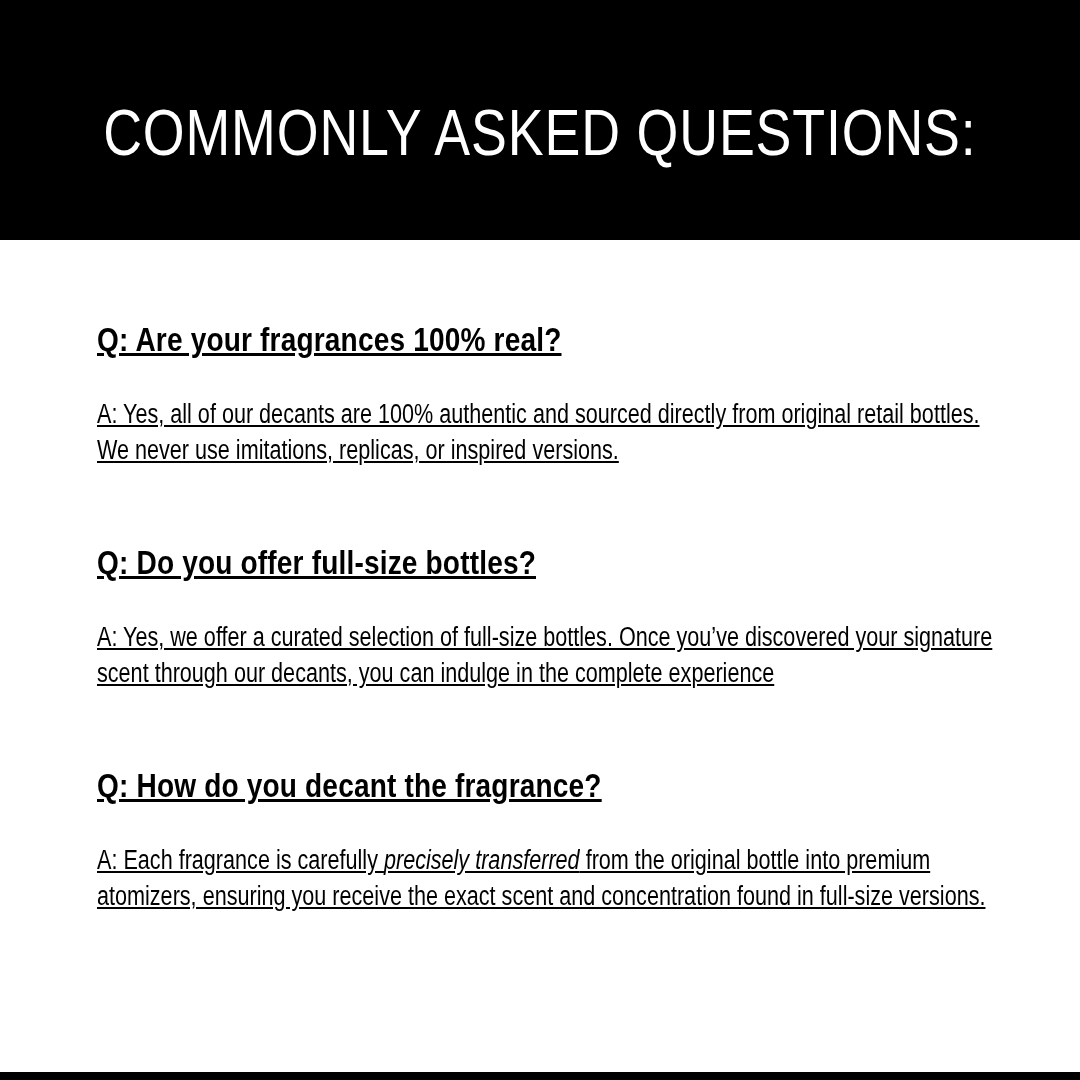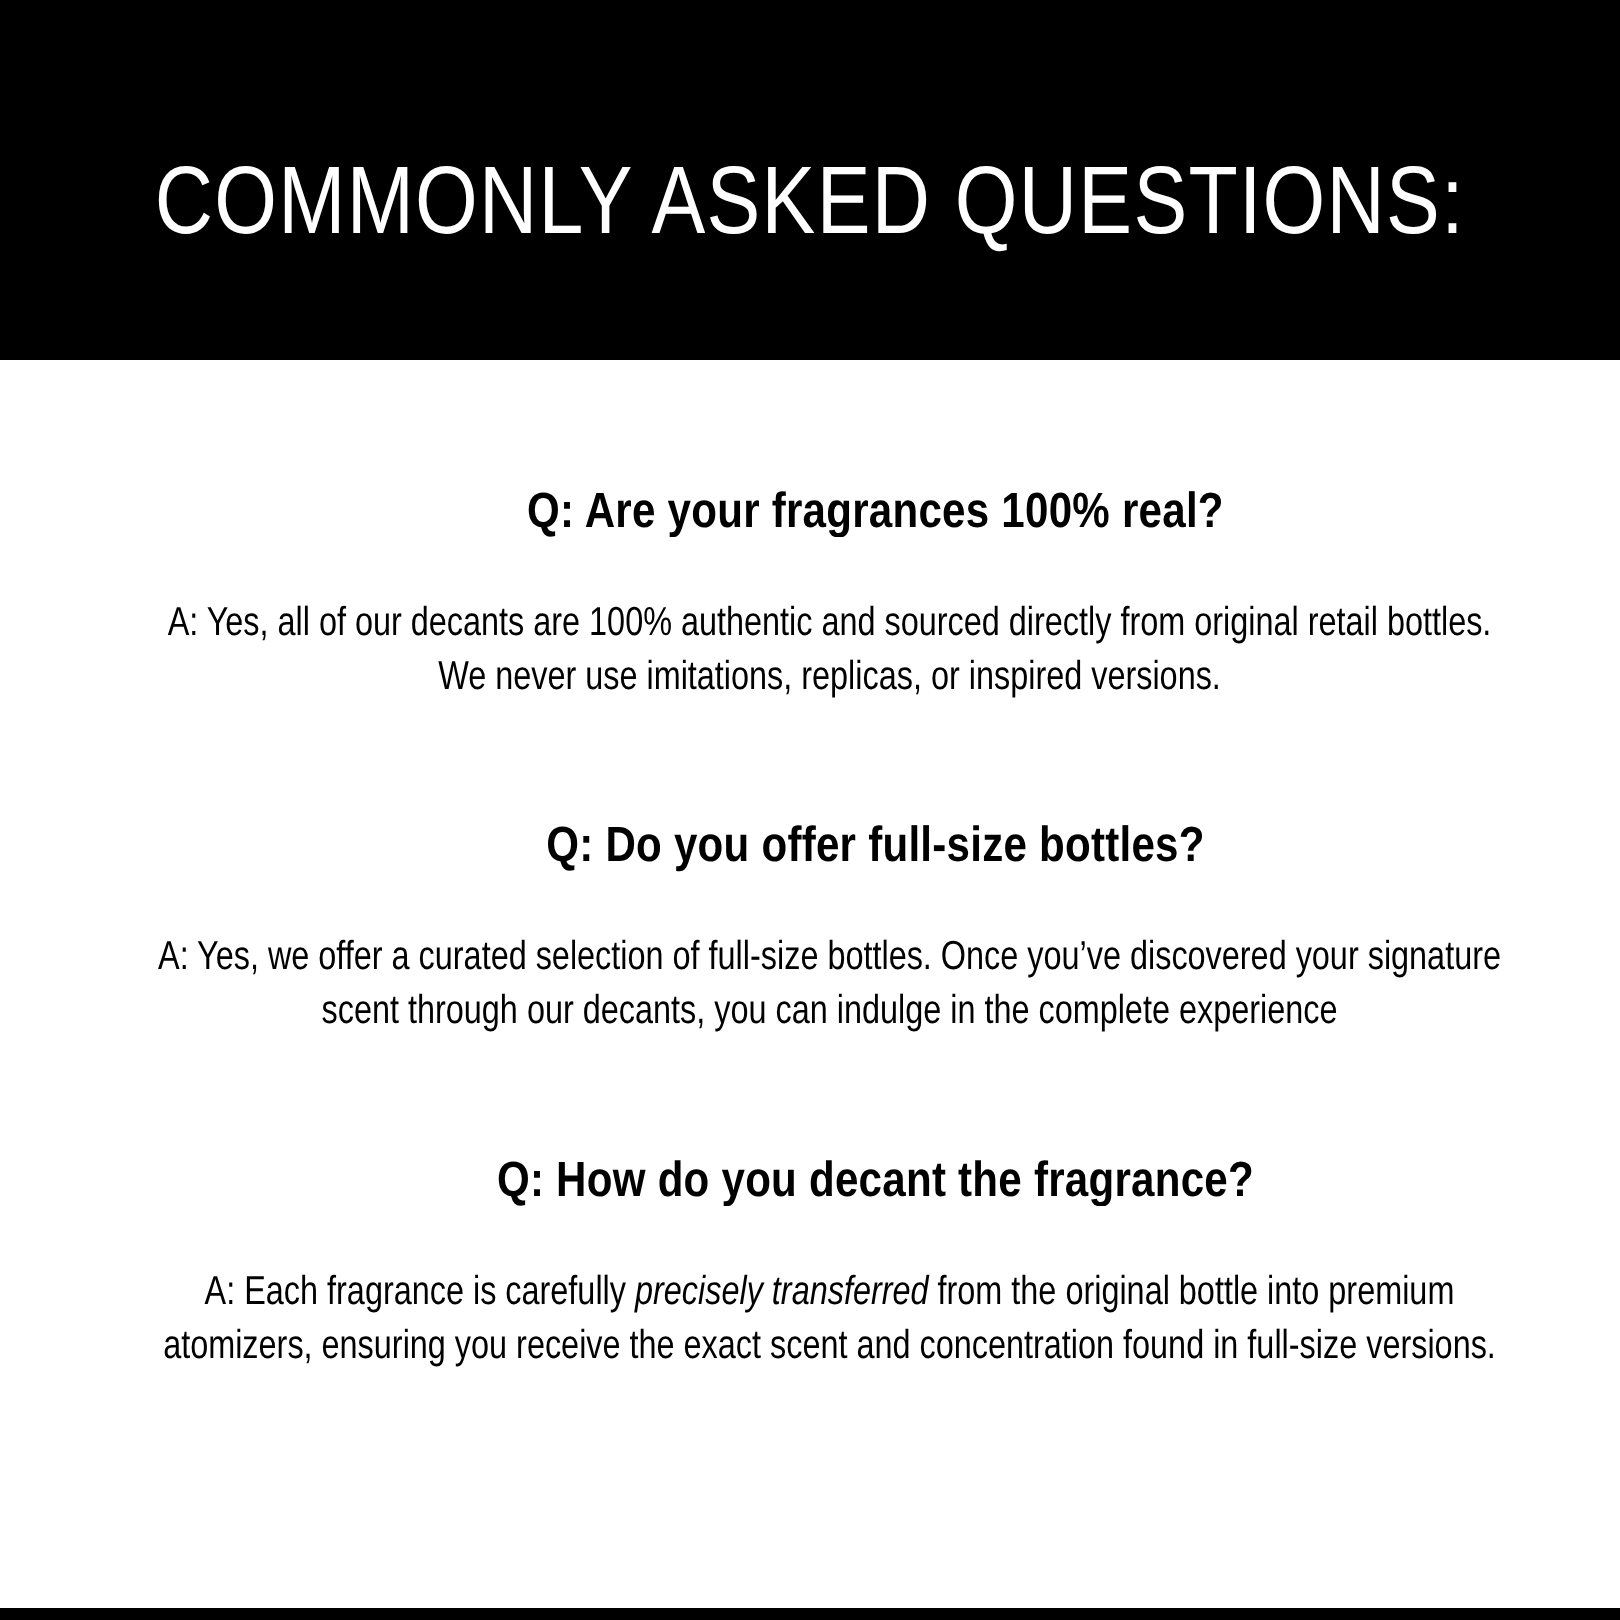--- a/index.html
+++ b/index.html
@@ -5,20 +5,21 @@
   * { margin: 0; padding: 0; box-sizing: border-box; }
   html, body { background: #ffffff; }
   body { font-family: "Liberation Sans", "DejaVu Sans", sans-serif; }
 
   .page {
     position: relative;
     width: 1080px;
     height: 1080px;
     background: #ffffff;
     overflow: hidden;
+    text-decoration: underline;
   }
 
   .header-band {
     height: 240px;
     background: #000000;
     display: flex;
     align-items: center;
     justify-content: center;
   }
 
@@ -28,21 +29,20 @@
     font-weight: 400;
     letter-spacing: 1px;
     white-space: nowrap;
     transform: scaleX(0.84);
     transform-origin: center center;
     margin-top: 26px;
   }
 
   .content {
     padding: 80px 0 0 97px;
-    text-align: center;
   }
 
   .faq-section { margin-bottom: 75px; }
   .faq-section:last-child { margin-bottom: 0; }
 
   .faq-question {
     color: #000000;
     font-size: 33px;
     font-weight: 700;
     line-height: 40px;

